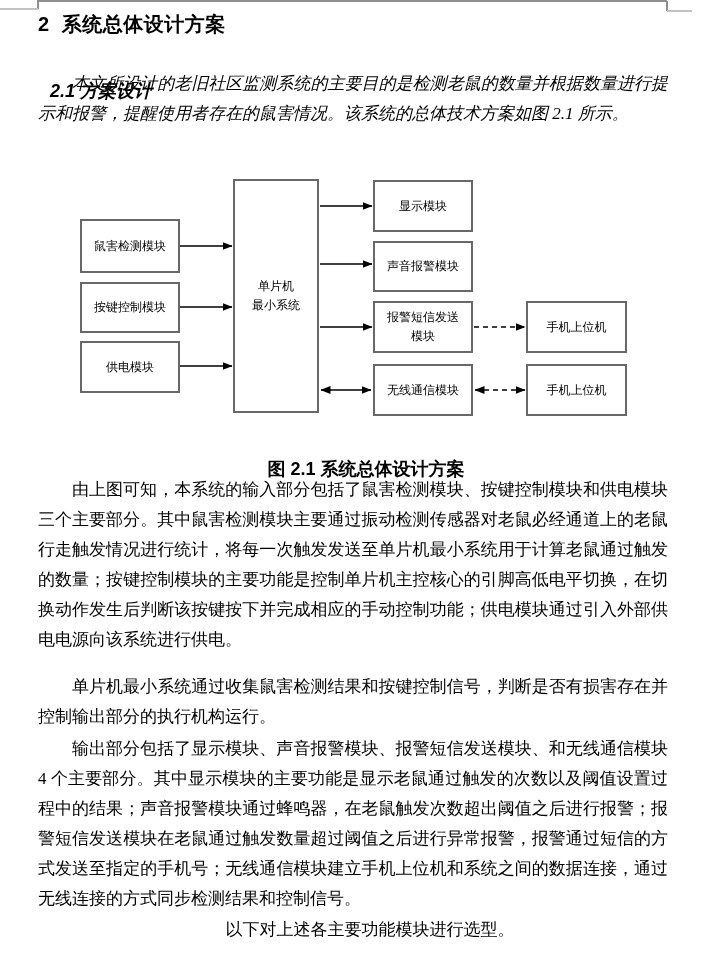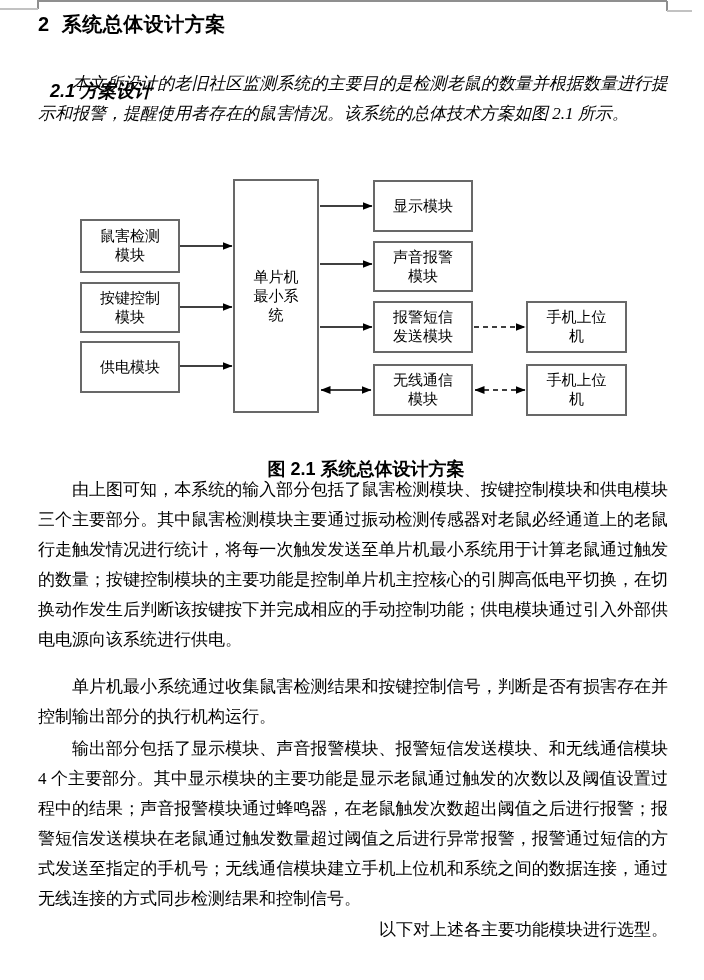--- a/index.html
+++ b/index.html
@@ -27,33 +27,33 @@
   .para{
     position:absolute;left:38px;width:630px;margin:0;
     font-size:17px;line-height:30px;
     text-align:justify;text-justify:inter-ideograph;
     text-indent:2em;
   }
   .p1{top:69px;font-style:italic;}
   .p2{top:475px;}
   .p3{top:672px;}
   .p4{top:734px;}
-  .p5{top:915px;text-align:right;}
+  .p5{top:915px;text-align:center;}
   .caption{
     position:absolute;left:0;top:443px;width:704px;margin:14px;
     text-align:center;font-size:18px;font-weight:bold;
     font-family:"Liberation Sans","DejaVu Sans",sans-serif;
   }
   
   .diagram{position:absolute;left:75px;top:175px;width:560px;height:245px;}
   .dbox{
     position:absolute;box-sizing:border-box;
     border:2px solid #686868;background:#fff;
     display:flex;flex-direction:column;align-items:center;justify-content:center;
-    font-size:15px;line-height:19px;text-align:center;
+    font-size:12px;line-height:19px;text-align:center;
     padding:12px;
   }
   .connectors{position:absolute;left:0;top:0;width:560px;height:245px;}
 </style>
 </head>
 <body>
 
 <div class="page">
 
   <div class="edge" style="left:37px;top:0;width:630px;height:2px;"></div>

